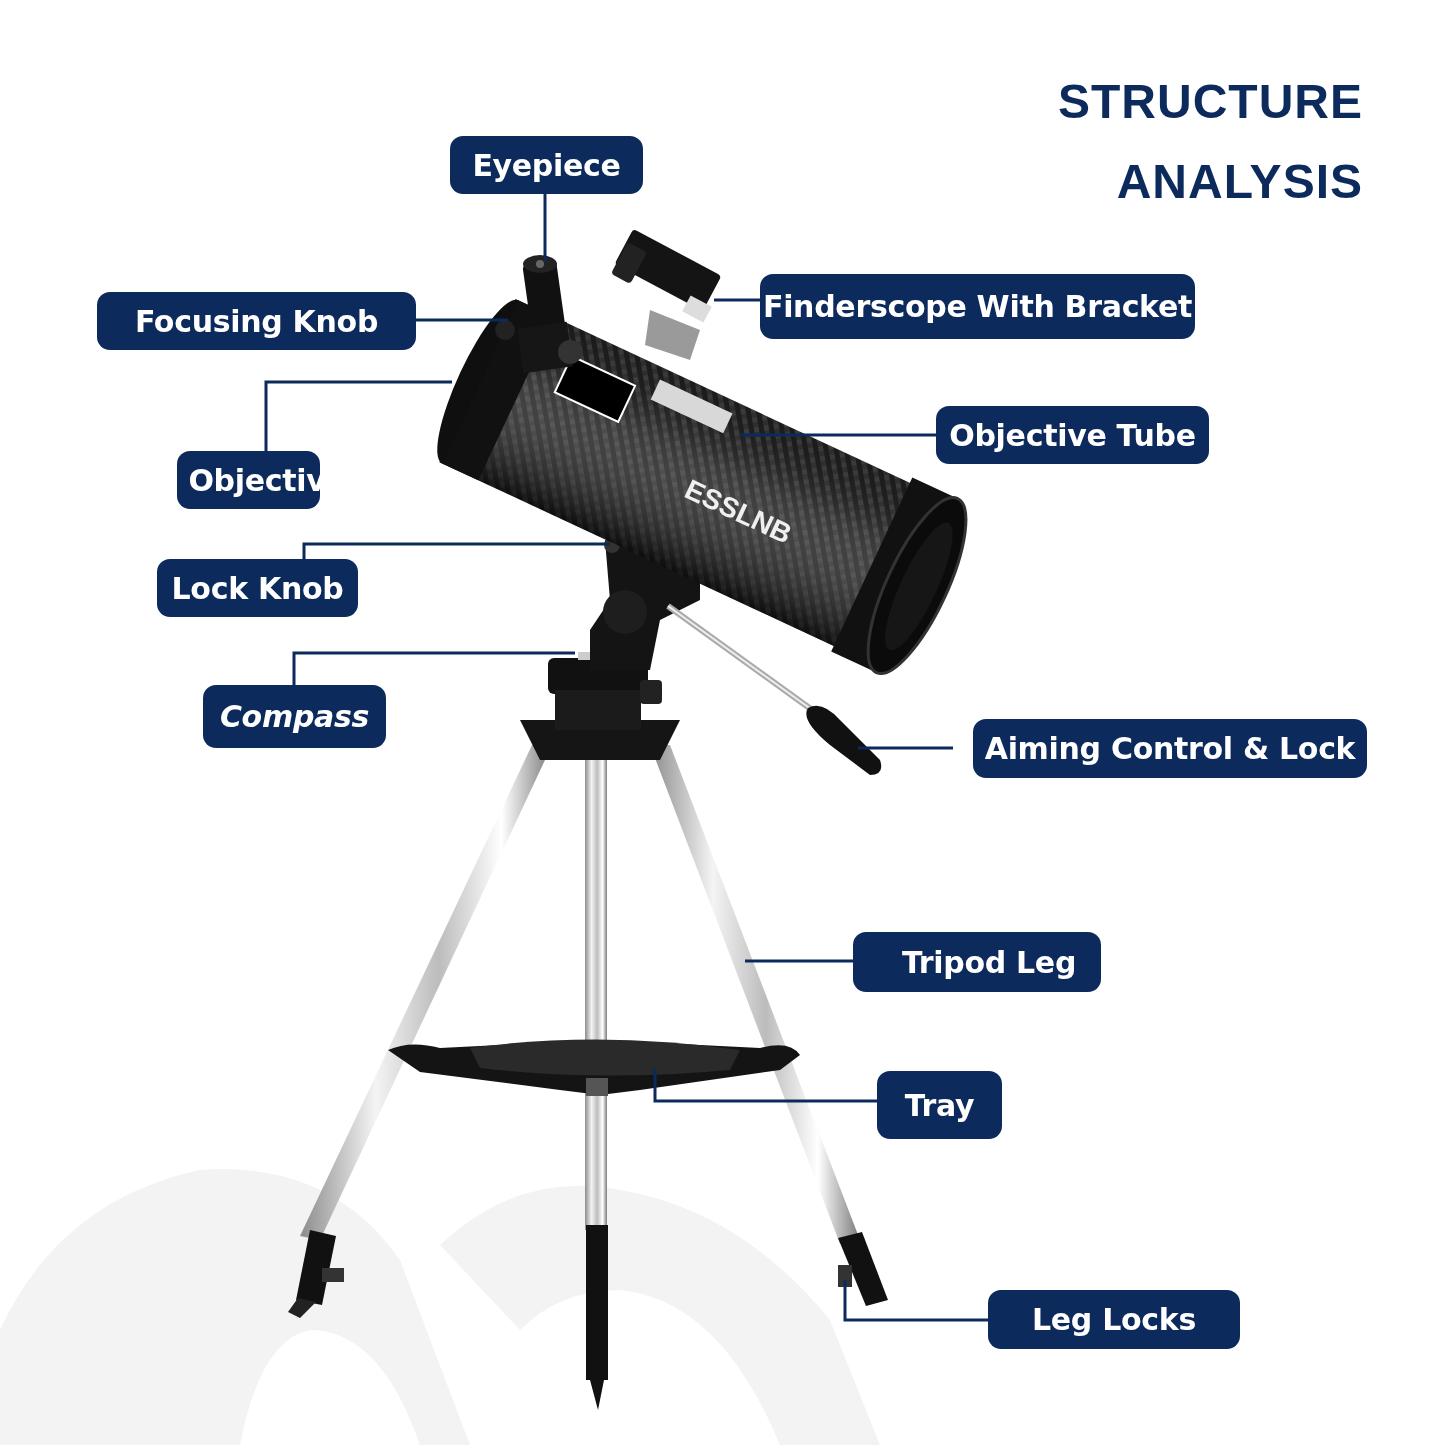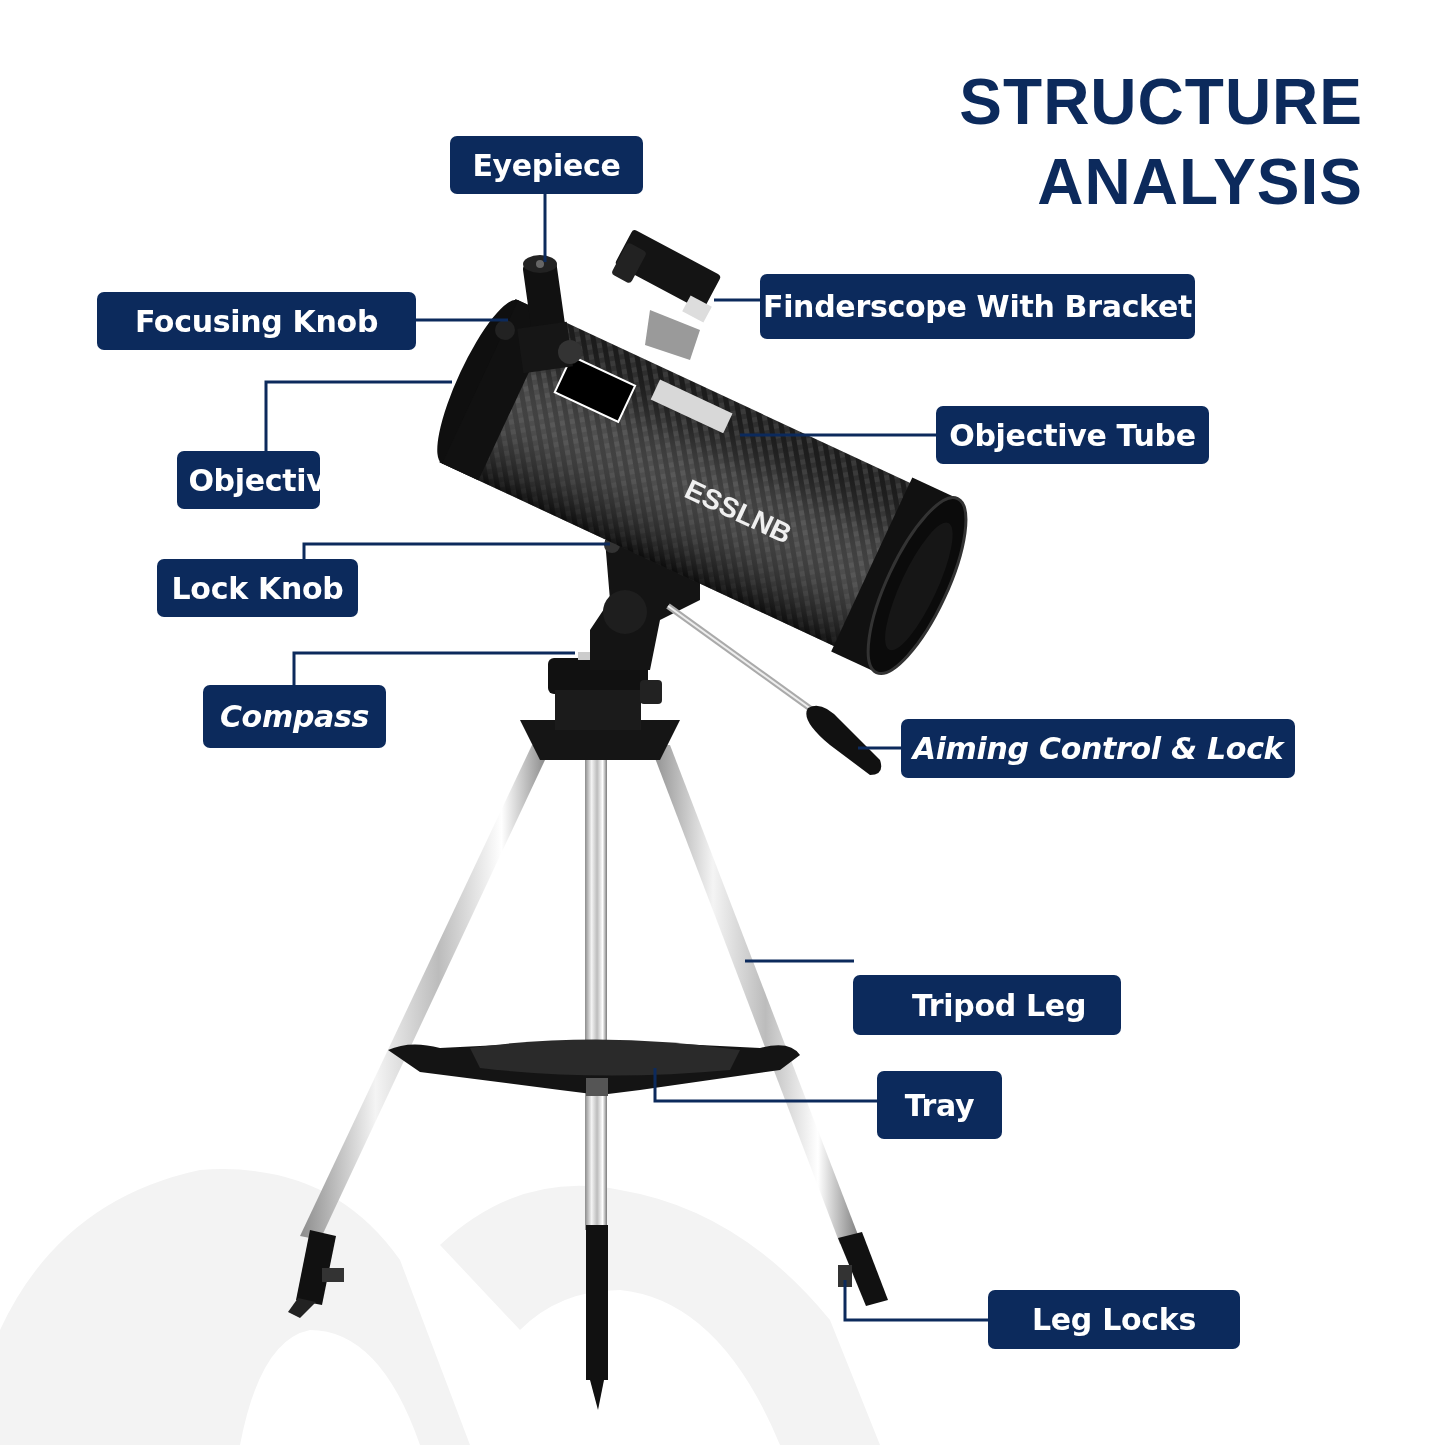--- a/index.html
+++ b/index.html
@@ -1,20 +1,20 @@
 <!DOCTYPE html>
 <html><head>
   <meta charset="utf-8">
   <style>
     html, body { margin:0; padding:0; background:#ffffff; }
     body { width:1445px; height:1445px; position:relative; overflow:hidden; font-family:"Liberation Sans", sans-serif; }
     .stage { position:absolute; left:0; top:0; width:1445px; height:1445px; }
-    .title { position:absolute; right:82px; top:62px; text-align:right; color:#0c2a5c; font-family:"Liberation Sans", sans-serif; font-weight:bold; font-size:64px; line-height:80px; letter-spacing:1px; }
+    .title { position:absolute; right:82px; top:62px; text-align:right; color:#0c2a5c; font-family:"Liberation Sans", sans-serif; font-weight:bold; font-size:48px; line-height:80px; letter-spacing:1px; }
     .title span { display:block; }
-    .callout { position:absolute; background:#0c2a5c; color:#ffffff; font-family:"DejaVu Sans", sans-serif; font-weight:bold; font-size:30px; border-radius:7px; display:flex; align-items:center; justify-content:center; box-sizing:border-box; white-space:nowrap; letter-spacing:-0.3px; }
+    .callout { position:absolute; background:#0c2a5c; color:#ffffff; font-family:"DejaVu Sans", sans-serif; font-weight:bold; font-size:30px; border-radius:13px; display:flex; align-items:center; justify-content:center; box-sizing:border-box; white-space:nowrap; letter-spacing:-0.3px; }
     svg.art { position:absolute; left:0; top:0; }
   </style>
 </head>
 <body>
 
 <div class="stage">
 
   <svg class="art" width="1445" height="1445" viewBox="0 0 1445 1445">
     <defs>
       <pattern id="carbon" width="10" height="10" patternUnits="userSpaceOnUse" patternTransform="rotate(-35)">
@@ -138,24 +138,24 @@
     </div>
   <div class="callout" style="left:936px;top:406px;width:273px;height:58px;">
       <span>Objective Tube</span>
     </div>
   <div class="callout" style="left:157px;top:559px;width:201px;height:58px;">
       <span>Lock Knob</span>
     </div>
   <div class="callout" style="left:203px;top:685px;width:183px;height:63px;font-style:italic;">
       <span>Compass</span>
     </div>
-  <div class="callout" style="left:901px;top:719px;width:394px;height:59px;font-style:italic;">
+  <div class="callout" style="left:973px;top:719px;width:394px;height:59px;">
       <span>Aiming Control &amp; Lock</span>
     </div>
-  <div class="callout" style="left:853px;top:975px;width:268px;height:60px;padding-left:24px;">
+  <div class="callout" style="left:853px;top:932px;width:248px;height:60px;padding-left:24px;">
       <span>Tripod Leg</span>
     </div>
   <div class="callout" style="left:877px;top:1071px;width:125px;height:68px;">
       <span>Tray</span>
     </div>
   <div class="callout" style="left:988px;top:1290px;width:252px;height:59px;">
       <span>Leg Locks</span>
     </div>
 
 </div>

